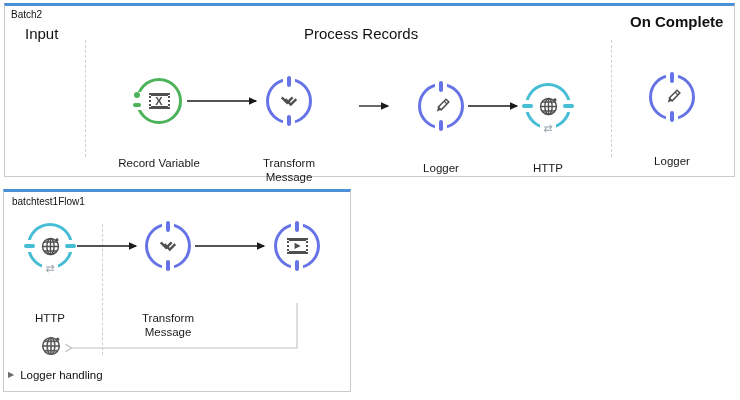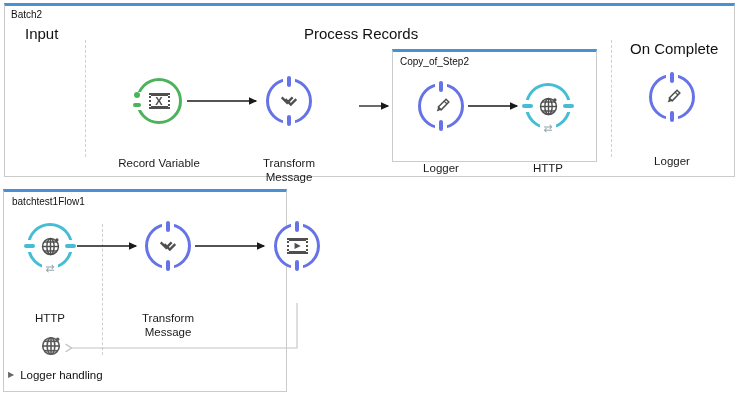--- a/index.html
+++ b/index.html
@@ -58,32 +58,29 @@
 </style>
 </head>
 <body>
 
 <div id="canvas">
 
   <div class="scope" style="left:4px;top:3px;width:731px;height:174px;">
     <div class="scope-title" style="left:6px;top:3px;">Batch2</div>
     <div class="section-label" style="left:20px;top:19px;">Input</div>
     <div class="section-label" style="left:299px;top:19px;">Process Records</div>
-    <div class="section-label" style="left:625px;top:34px;">On Complete</div>
+    <div class="section-label" style="left:625px;top:7px;font-weight:bold;">On Complete</div>
   </div>
 
   <div class="divider" style="left:85px;top:40px;height:117px;"></div>
   <div class="divider" style="left:611px;top:40px;height:117px;"></div>
 
 
-  <div class="scope" style="left:392px;top:49px;width:205px;height:113px;">
-    <div class="scope-title" style="left:7px;top:4px;">Copy_of_Step2</div>
-  </div>
-
-  <div class="scope" style="left:3px;top:189px;width:284px;height:203px;">
+
+  <div class="scope" style="left:3px;top:189px;width:348px;height:203px;">
     <div class="scope-title" style="left:8px;top:4px;">batchtest1Flow1</div>
   </div>
   <div class="divider" style="left:102px;top:224px;height:131px;"></div>
 
   <svg class="conn" width="740" height="400">
     <defs>
       <marker id="ah" markerWidth="8" markerHeight="8" refX="5.5" refY="3" orient="auto">
         <path d="M0,0 L6.5,3 L0,6 Z" fill="#1a1a1a"></path>
       </marker>
       <marker id="ahg" markerWidth="9" markerHeight="9" refX="1.5" refY="3.5" orient="auto">

